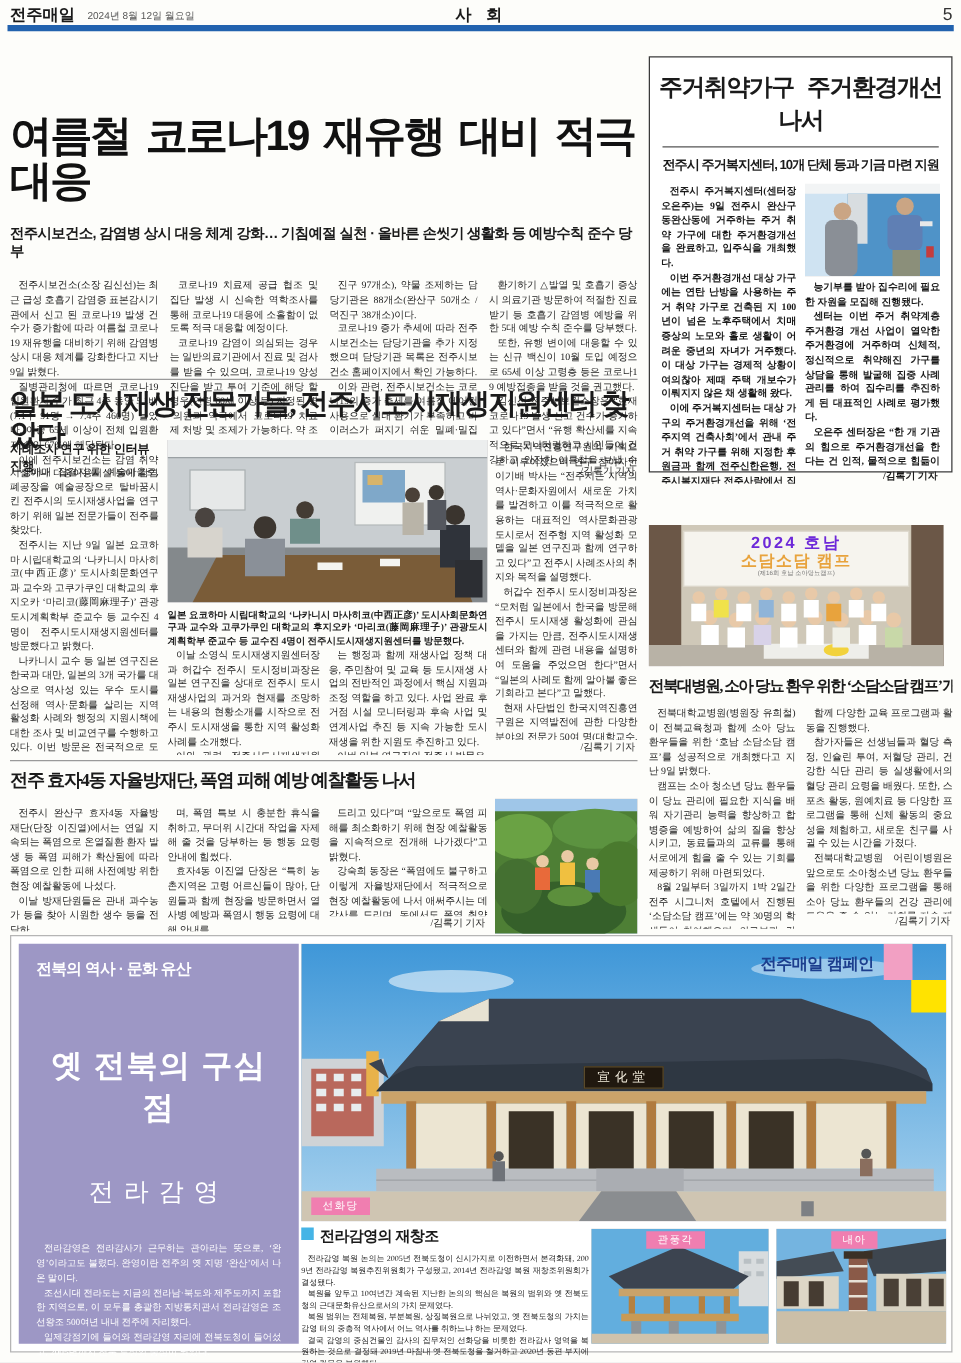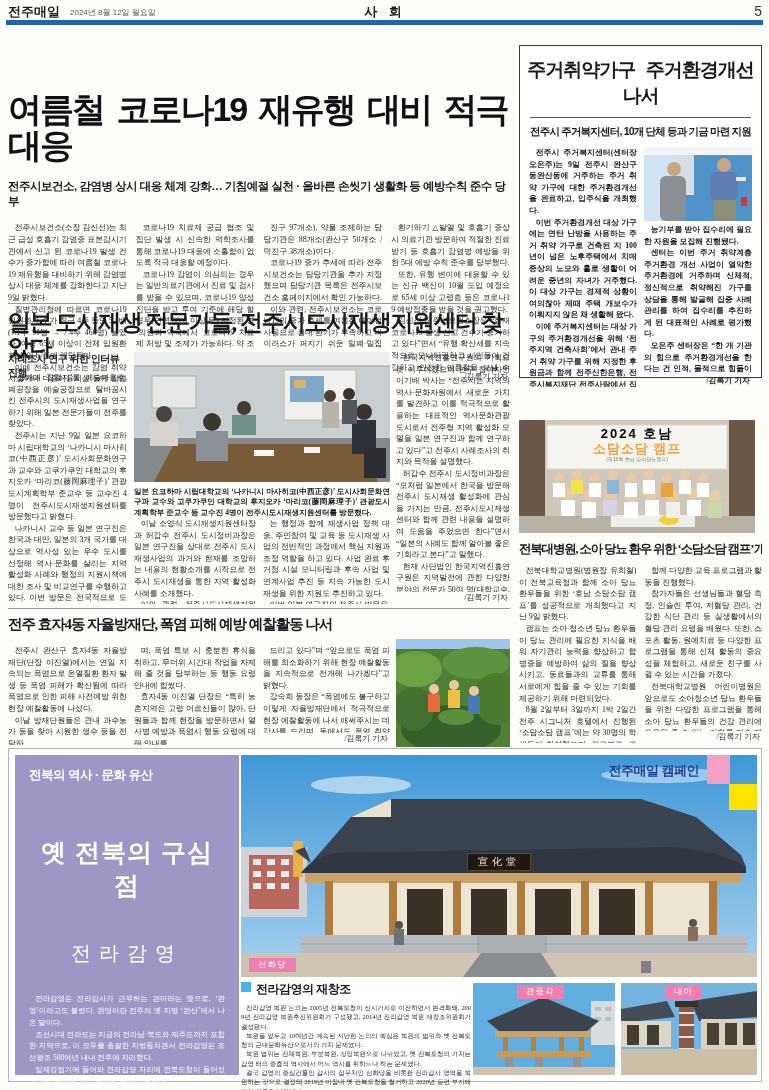--- a/index.html
+++ b/index.html
@@ -61,21 +61,21 @@
   .sq-yellow{position:absolute;top:29px;right:0;width:28px;height:26px;background:#ffe300;}
   .photo-label{position:absolute;background:#f07eb0;color:#fff;font-size:8.5px;padding:1px 9px;letter-spacing:1px;}
   .sign-board{position:absolute;left:50%;transform:translateX(-50%);top:98px;background:#20180f;color:#f5efdf;
               font-size:10px;padding:1px 10px;letter-spacing:4px;border:1px solid #5a4a2a;}
   .caption-box{position:absolute;left:232px;top:232px;width:230px;height:94px;}
   .cap-bullet{position:absolute;left:0;top:1px;width:10px;height:10px;background:#45b4e6;}
   .cap-title{padding-left:15px;font-size:12px;font-weight:bold;letter-spacing:-0.5px;}
   .cap-body{margin-top:5px;font-size:6.4px;line-height:1.45;text-align:justify;word-break:break-all;}
   .cap-body p{margin:0;text-indent:0.8em;}
   .banner-text{position:absolute;left:30px;top:7px;width:176px;text-align:center;line-height:1.15;}
-  .banner-l1{font-size:13px;font-weight:800;color:#000000;letter-spacing:2px;}
+  .banner-l1{font-size:13px;font-weight:800;color:#6d28d9;letter-spacing:2px;}
   .banner-l2{font-size:13px;font-weight:800;color:#e8a33d;letter-spacing:1px;}
   .banner-l3{font-size:5px;color:#777;}
 </style>
 </head>
 <body>
 
 <div class="page">
 
   <div class="masthead sans">
     <span class="m-paper">전주매일</span>

